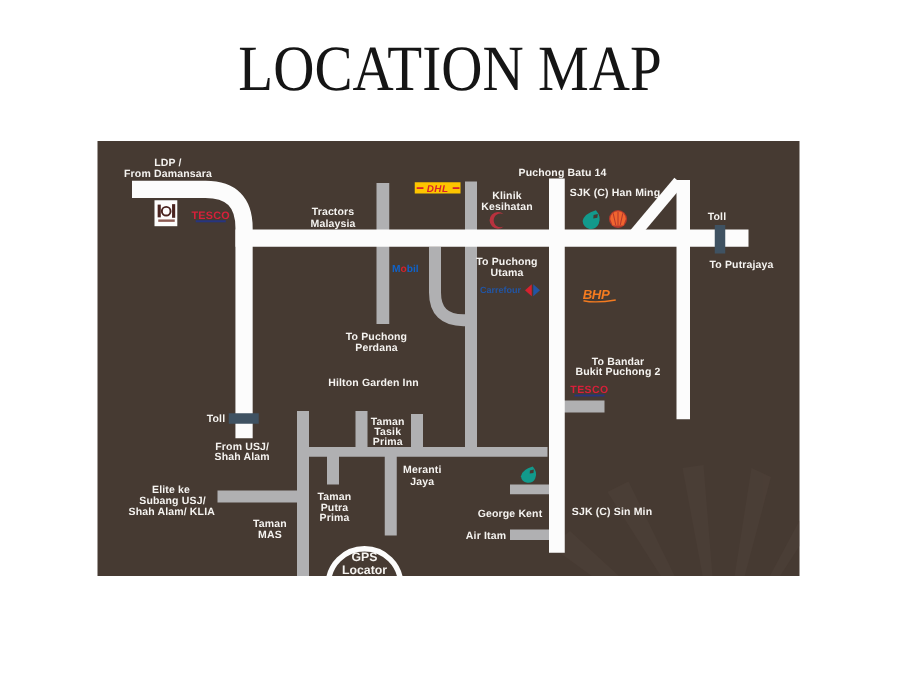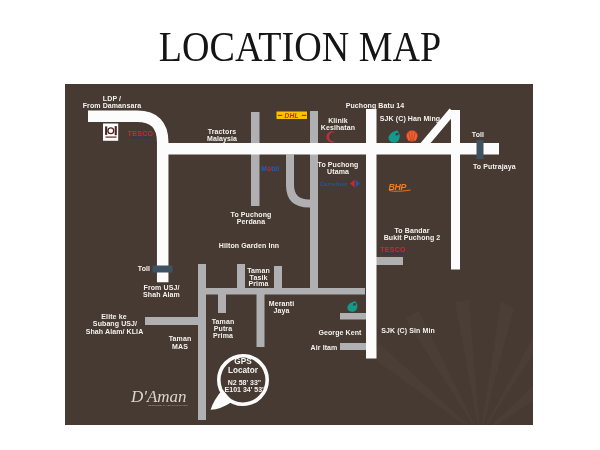--- a/index.html
+++ b/index.html
@@ -1,18 +1,18 @@
 <!DOCTYPE html>
 <html><head>
 <meta charset="utf-8">
 <style>
   html,body{margin:0;padding:0;background:#fff;}
-  #page{position:relative;width:600px;height:450px;background:#fff;overflow:hidden;font-family:"Liberation Sans",sans-serif;}
+  #page{position:relative;width:600px;height:384px;background:#fff;overflow:hidden;font-family:"Liberation Sans",sans-serif;}
   #title{position:absolute;left:0;top:22px;width:600px;text-align:center;font-family:"Liberation Serif",serif;font-size:43px;color:#151515;letter-spacing:0px;transform:scaleX(0.885);transform-origin:300px 0;}
-  #map{position:absolute;left:65px;top:84px;width:468px;height:341px;background:#463a32;}
+  #map{position:absolute;left:65px;top:94px;width:468px;height:341px;background:#463a32;}
   svg text{font-family:"Liberation Sans",sans-serif;font-weight:bold;}
   .lbl{font-size:7px;letter-spacing:0.1px;fill:#f5f3f0;}
 </style>
 </head>
 <body>
 <div id="page">
 
   <div id="title">LOCATION MAP</div>
 
   <div id="map">

